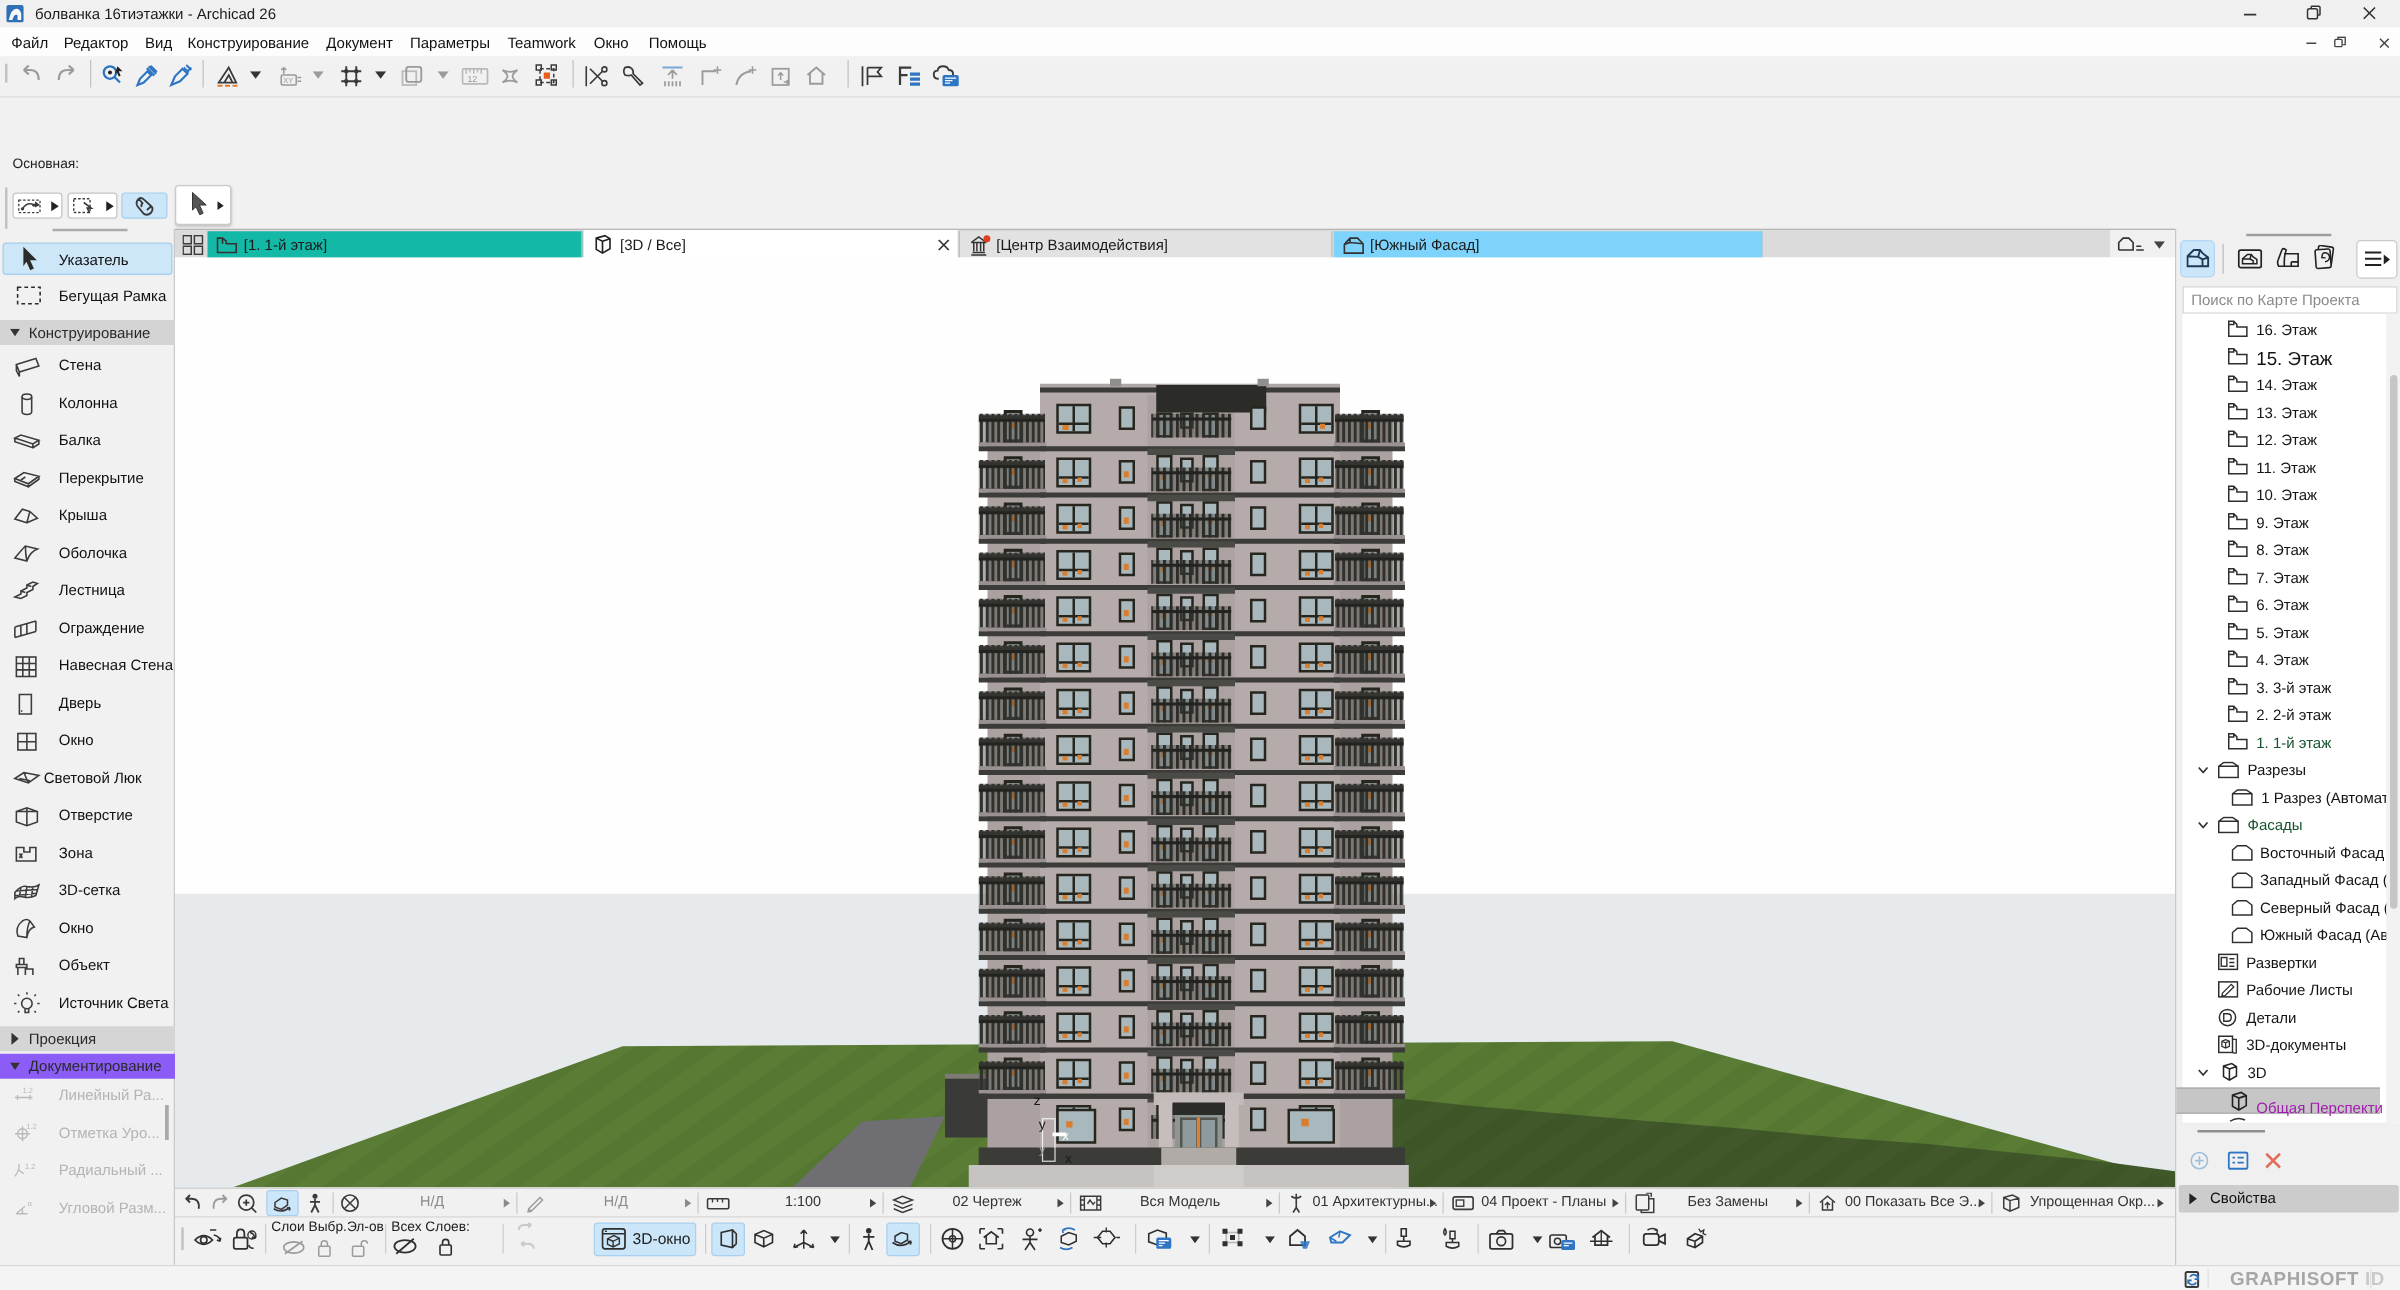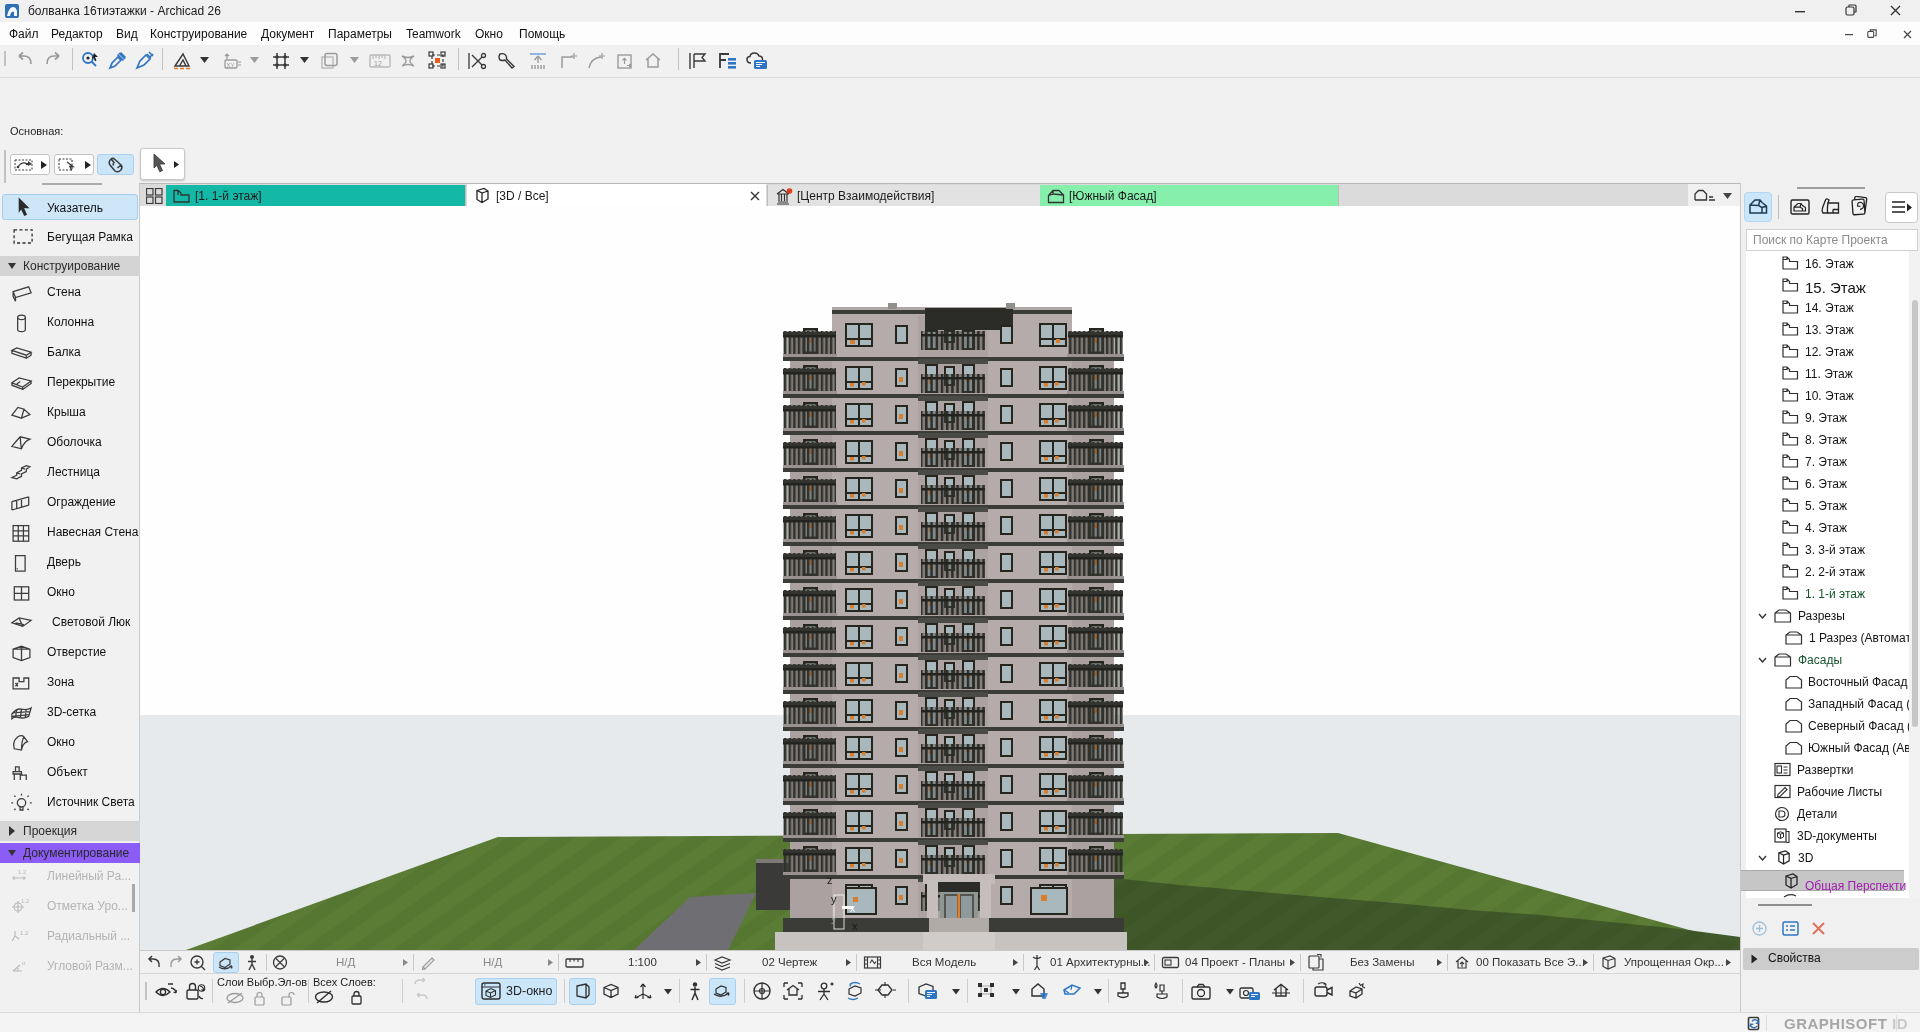--- a/index.html
+++ b/index.html
@@ -284,21 +284,21 @@
     </svg>
 <span class="abs" style="left:47px;top:372px;font-size:12px;color:#111">Дверь</span>
 <svg class="abs" style="left:9px;top:399px" width="25" height="24" viewBox="0 0 20 20">
       <rect x="4" y="4" width="12" height="11" stroke="#3c3c3c" fill="none" stroke-width="1.05"></rect>
       <path d="M10 4 L10 15 M4 9.5 L16 9.5" stroke="#3c3c3c" fill="none" stroke-width="1.05"></path>
     </svg>
 <span class="abs" style="left:47px;top:402px;font-size:12px;color:#111">Окно</span>
 <svg class="abs" style="left:9px;top:429px" width="25" height="24" viewBox="0 0 20 20">
       <path d="M2 9 L8 5 L18 7 L11 12 Z M5 9 L12 10.5 M8 5 L11 12" stroke="#3c3c3c" fill="none" stroke-width="1.05"></path>
     </svg>
-<span class="abs" style="left:52px;top:432px;font-size:12px;color:#111">Световой Люк</span>
+<span class="abs" style="left:35px;top:432px;font-size:12px;color:#111">Световой Люк</span>
 <svg class="abs" style="left:9px;top:459px" width="25" height="24" viewBox="0 0 20 20">
       <path d="M3 6 L10 3.5 L17 6 L17 13 L10 15.5 L3 13 Z M10 3.5 L10 15.5 M3 6 L17 6" stroke="#3c3c3c" fill="none" stroke-width="1.05"></path>
     </svg>
 <span class="abs" style="left:47px;top:462px;font-size:12px;color:#111">Отверстие</span>
 <svg class="abs" style="left:9px;top:489px" width="25" height="24" viewBox="0 0 20 20">
       <path d="M3 5 L8 5 L8 8 L12 8 L12 5 L16 5 L16 14 L3 14 Z" stroke="#3c3c3c" fill="none" stroke-width="1.05"></path>
       <path d="M5 9 l2 3 M5 12 l2 -3" stroke="#3c3c3c" fill="none" stroke-width="1.05"></path>
     </svg>
 <span class="abs" style="left:47px;top:492px;font-size:12px;color:#111">Зона</span>
 <svg class="abs" style="left:9px;top:519px" width="25" height="24" viewBox="0 0 20 20">
@@ -375,21 +375,21 @@
         <path d="M1 1 L9 9 M9 1 L1 9" stroke="#333" stroke-width="1.4"></path>
       </svg>
     </div>
 <div class="tab" style="left:627px;width:299px;background:#e2e2e2;border-left:1px solid #bdbdbd;border-right:1px solid #bdbdbd">
       <svg class="abs" style="left:7px;top:3px" width="18" height="17" viewBox="0 0 18 17">
         <path d="M2 16 L14 16 M3 14 L13 14 M4 6.5 L4 13 M6.5 6.5 L6.5 13 M9.5 6.5 L9.5 13 M12 6.5 L12 13 M2 6 L14 6 M2 6 L8 1.5 L14 6" fill="none" stroke="#333" stroke-width="1.2"></path>
         <circle cx="14.5" cy="3" r="2.8" fill="#e03c1f"></circle>
       </svg>
       <span class="abs" style="left:29px;top:4px">[Центр Взаимодействия]</span>
     </div>
-<div class="tab" style="left:900px;width:299px;background:#86efac;border-right:1px solid #bdbdbd">
+<div class="tab" style="left:927px;width:343px;background:#7dd3fc;border-right:1px solid #bdbdbd">
       <svg class="abs" style="left:7px;top:4px" width="18" height="15" viewBox="0 0 18 15">
         <path d="M1.5 13.5 L1.5 6.5 L6 1.5 L12 1.5 L16.5 6 L16.5 13.5 Z M6 1.5 L6 5 L1.5 6.5 M6 5 L16.5 6" fill="none" stroke="#333" stroke-width="1.3"></path>
       </svg>
       <span class="abs" style="left:29px;top:4px">[Южный Фасад]</span>
     </div>
 <div class="abs" style="left:1548px;top:0px;width:52px;height:23px;background:#f0f0f0"></div>
     <svg class="abs" style="left:1553px;top:4px" width="26" height="16" viewBox="0 0 26 16">
       <path d="M2 12 L2 6 L5.5 2.5 L10 2.5 L13.5 6 L13.5 9 M2 12 L13.5 12 L13.5 9 M16 9 L20 9 M16 12 L22 12" fill="none" stroke="#333" stroke-width="1.3"></path>
     </svg>
 <svg class="abs" style="left:1583px;top:9px" width="10" height="7">

